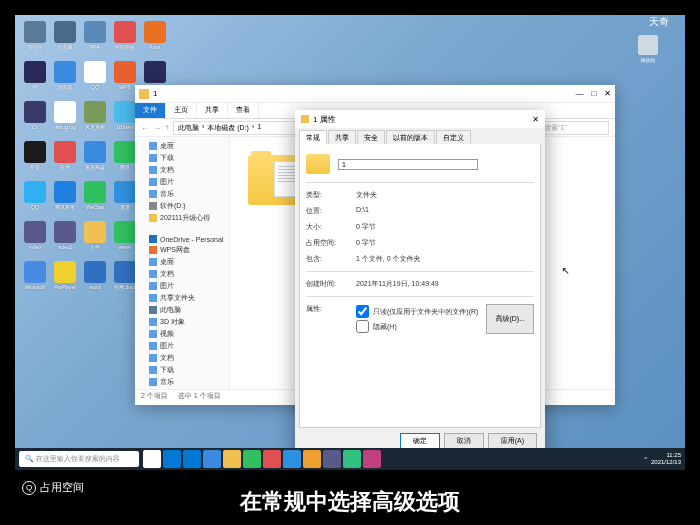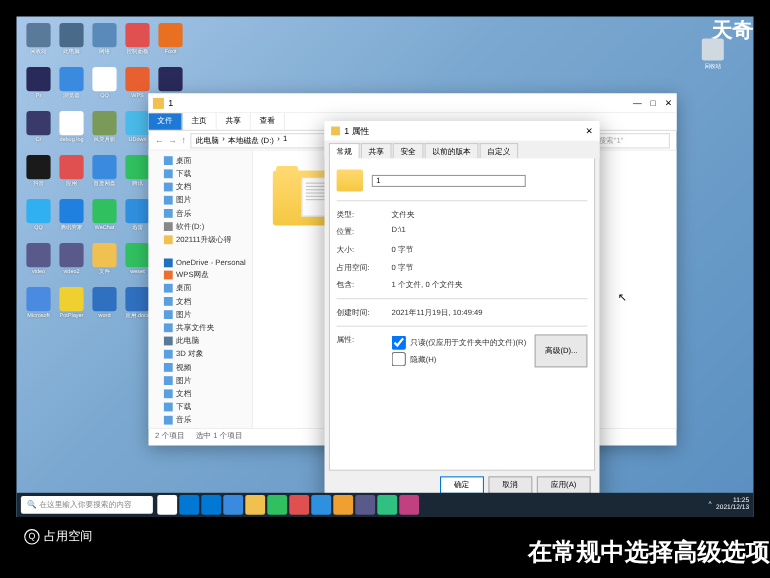--- a/index.html
+++ b/index.html
@@ -2,21 +2,21 @@
 <html><head>
 <meta charset="utf-8">
 <style>
 *{margin:0;padding:0;box-sizing:border-box;font-family:"Microsoft YaHei",sans-serif}
 body{width:700px;height:525px;overflow:hidden;background:#000;position:relative}
 .frame{position:absolute;top:15px;left:15px;right:15px;bottom:55px;background:linear-gradient(135deg,#a8c8e8 0%,#7ba8d0 40%,#5a8fc0 100%);overflow:hidden}
 .desktop-icons{position:absolute;top:5px;left:5px;width:150px}
 .dicon{display:inline-block;width:28px;height:38px;margin:1px;text-align:center;vertical-align:top}
 .dicon-img{width:22px;height:22px;margin:0 auto;border-radius:3px}
 .dicon-lbl{font-size:5px;color:#fff;line-height:6px;margin-top:1px;overflow:hidden;text-shadow:0 0 2px rgba(0,0,0,.5)}
-.topright{position:absolute;top:0;right:0;color:#fff;font-size:19px;font-weight:bold}
+.topright{position:absolute;top:0;right:16px;color:#fff;font-size:10px;font-weight:normal}
 .explorer{position:absolute;top:70px;left:120px;width:480px;height:320px;background:#fff;box-shadow:0 3px 15px rgba(0,0,0,.3);display:flex;flex-direction:column;font-size:8px}
 .exp-title{height:18px;background:#fff;display:flex;align-items:center;padding:0 4px;border-bottom:1px solid #eee}
 .exp-tabs{height:16px;background:#fff;display:flex;border-bottom:1px solid #ddd}
 .exp-tab{padding:2px 8px;font-size:7px;border-right:1px solid #eee}
 .exp-tab.active{background:#1e79d6;color:#fff}
 .exp-addr{height:18px;display:flex;align-items:center;padding:2px 6px;gap:4px;border-bottom:1px solid #eee}
 .exp-nav{font-size:8px;color:#888}
 .exp-path{flex:1;border:1px solid #ddd;padding:1px 4px;font-size:7px;display:flex;gap:3px}
 .exp-search{width:70px;border:1px solid #ddd;padding:1px 4px;font-size:7px;color:#aaa}
 .exp-body{flex:1;display:flex;overflow:hidden}
@@ -46,21 +46,21 @@
 .props-btns{height:26px;display:flex;justify-content:flex-end;align-items:center;gap:4px;padding:0 8px}
 .props-btn{padding:2px 12px;font-size:7px;background:#e8e8e8;border:1px solid #aaa}
 .props-btn.primary{background:#fff;border:1px solid #0078d4}
 .adv-btn{padding:1px 8px;font-size:7px;background:#e8e8e8;border:1px solid #aaa}
 .taskbar{position:absolute;bottom:0;left:0;right:0;height:22px;background:#1a2836;display:flex;align-items:center;padding:0 4px}
 .tb-search{width:120px;height:16px;background:#fff;border-radius:2px;font-size:7px;color:#888;padding:2px 6px;display:flex;align-items:center}
 .tb-icons{display:flex;gap:2px;margin-left:4px}
 .tb-ico{width:18px;height:18px;border-radius:2px}
 .tb-right{margin-left:auto;display:flex;align-items:center;gap:4px;color:#fff;font-size:6px}
 .tb-time{text-align:right;line-height:7px}
-.subtitle{position:absolute;bottom:8px;left:0;right:0;text-align:right;color:#fff;font-size:22px;font-weight:bold;text-shadow:0 0 4px rgba(0,0,0,.8)}
+.subtitle{position:absolute;bottom:8px;left:0;right:0;text-align:center;color:#fff;font-size:22px;font-weight:bold;text-shadow:0 0 4px rgba(0,0,0,.8)}
 .watermark{position:absolute;bottom:30px;left:22px;color:#fff;font-size:11px;display:flex;align-items:center;gap:4px}
 .wm-ico{width:14px;height:14px;border:1.5px solid #fff;border-radius:50%;display:flex;align-items:center;justify-content:center;font-size:8px}
 .cursor{position:absolute;top:250px;right:115px;font-size:10px;color:#000}
 .recycle{position:absolute;top:20px;right:25px;width:24px;text-align:center}
 .recycle-ico{width:20px;height:20px;background:#d0d8e0;border-radius:2px;margin:0 auto}
 .recycle-lbl{font-size:5px;color:#fff;margin-top:2px}
 </style>
 </head>
 <body>
 

